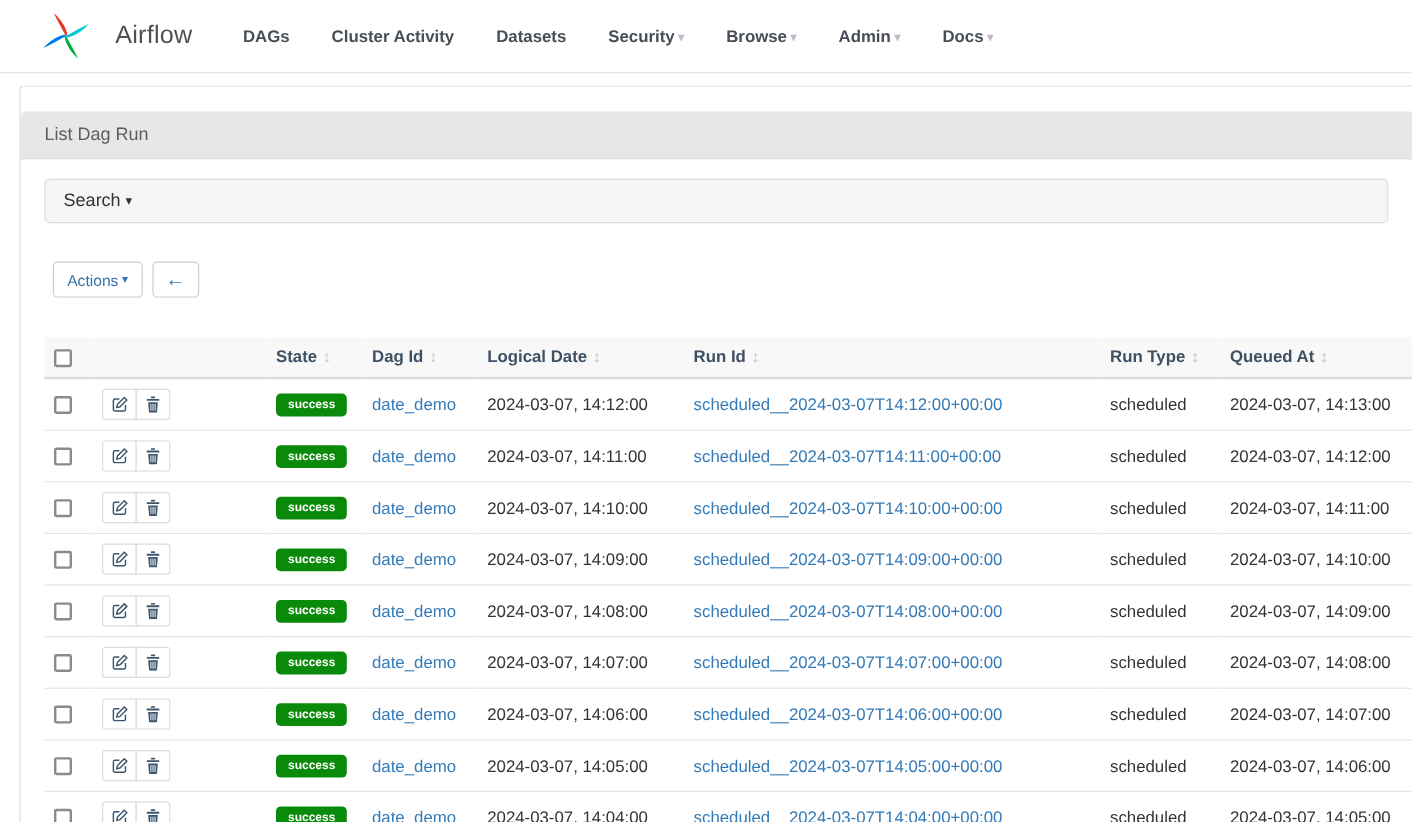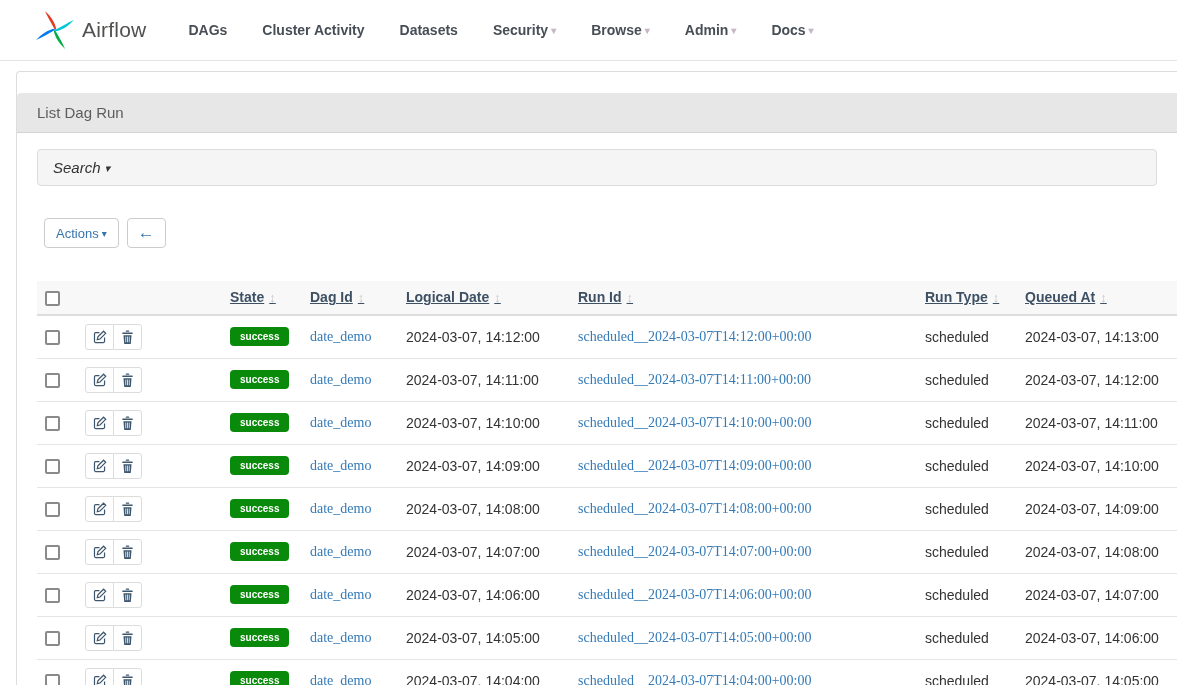--- a/index.html
+++ b/index.html
@@ -9,21 +9,21 @@
     font-family: "Liberation Sans", sans-serif;
     background: #ffffff; color: #333;
   }
 
   
   .navbar {
     height: 61px; display: flex; align-items: center;
     padding-left: 34px; background: #fff;
     border-bottom: 1px solid #e4e4e4;
   }
-  .brand { display: flex; align-items: center; gap: 6px; cursor: pointer; }
+  .brand { display: flex; align-items: center; gap: 20px; cursor: pointer; }
   .brand-name { font-size: 21px; color: #51504f; letter-spacing: 0.2px; }
   .nav-list { display: flex; gap: 35px; margin-left: 42px; }
   .nav-item { font-size: 14px; font-weight: bold; color: #474e56; cursor: pointer; white-space: nowrap; }
   .nav-caret { color: #c4b7c6; font-size: 10px; margin-left: 3px; vertical-align: 1px; }
 
   
   .panel {
     margin: 10px 0 0 16px;
     border: 1px solid #dddddd; border-right: none;
     border-radius: 4px 0 0 4px;
@@ -34,21 +34,21 @@
     padding: 11px 20px; border-bottom: 1px solid #d4d4d4;
     border-radius: 4px 0 0 0;
     margin-top: 21px;
   }
   .panel-body { padding-bottom: 40px; }
 
   
   .search-bar {
     margin: 16px 20px 0 20px;
     background: #f5f5f5; border: 1px solid #dcdcdc; border-radius: 4px;
-    padding: 9px 15px; font-size: 15px; color: #333; cursor: pointer; font-style: italic;
+    padding: 9px 15px; font-size: 15px; color: #333; cursor: pointer;
   }
   .search-caret { font-size: 11px; color: #333; margin-left: 4px; vertical-align: 1px; }
 
   
   .toolbar { margin: 32px 0 0 27px; display: flex; gap: 8px; align-items: center; }
   .btn {
     background: #fff; border: 1px solid #cccccc; border-radius: 4px;
     color: #3674ad; font-size: 13px; height: 30px; padding: 12px 11px;
     display: inline-flex; align-items: center; cursor: pointer;
     font-family: "Liberation Sans", sans-serif;
@@ -63,21 +63,21 @@
     font-size: 14px; color: #333;
   }
   .col-check { width: 40px; } .col-actions { width: 145px; }
   .col-state { width: 80px; } .col-dagid { width: 96px; }
   .col-logical { width: 172px; } .col-runid { width: 347px; }
   .col-runtype { width: 100px; } .col-queued { width: auto; }
 
   thead th {
     text-align: left; font-weight: bold; color: #3e5064;
     background: #f8f8f8; padding: 8px; height: 33px;
-    border-bottom: 2px solid #dddddd; white-space: nowrap; text-decoration: underline;
+    border-bottom: 2px solid #dddddd; white-space: nowrap;
   }
   .sort-icon { color: #c6c6c6; font-size: 13px; font-weight: normal; margin-left: 5px; cursor: pointer; }
   tbody td {
     padding: 8px; height: 39px; border-bottom: 1px solid #e5e5e5;
     vertical-align: middle; white-space: nowrap;
   }
 
   .checkbox {
     width: 15px; height: 15px; border: 2px solid #8a8a8a; border-radius: 2px;
     background: #fff; display: inline-block; vertical-align: middle; cursor: pointer;
@@ -90,21 +90,21 @@
     cursor: pointer; padding: 0;
   }
   .action-btn.left { border-radius: 3px 0 0 3px; }
   .action-btn.right { border-radius: 0 3px 3px 0; margin-left: -1px; }
 
   .badge-success {
     background: var(--color-success-badge, #0a8a0a); color: #fff;
     font-size: 10px; font-weight: bold; padding: 4px 10px;
     border-radius: 4px; display: inline-block;
   }
-  a.link { color: var(--color-link, #337ab7); text-decoration: none; cursor: pointer; font-family: Liberation Serif, serif; }
+  a.link { color: var(--color-link, #337ab7); text-decoration: none; cursor: pointer; }
 </style>
 </head>
 <body>
 
 <div class="navbar">
   <div class="brand">
     <span style="display:inline-flex;">
       <svg width="42" height="42" viewBox="0 0 100 100">
         <path d="M50 50 C42 36 33 20 26 5 C40 17 50 33 53 48 Z" fill="#e43921"></path>
         <path d="M50 50 C64 42 80 33 95 26 C83 40 67 50 52 53 Z" fill="#00c7d4"></path>

